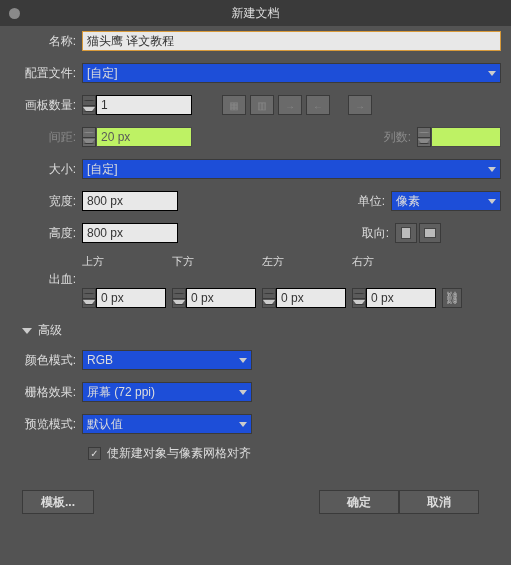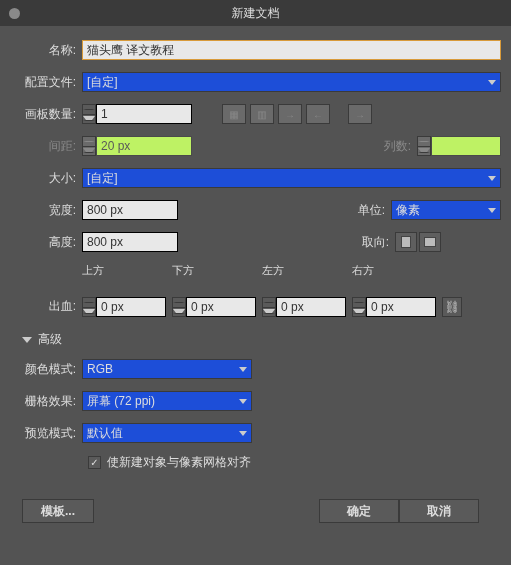--- a/index.html
+++ b/index.html
@@ -1,20 +1,20 @@
 <!DOCTYPE html>
 <html><head>
 <meta charset="utf-8">
 <style>
 * { box-sizing: border-box; margin: 0; padding: 0; font-family: "Microsoft YaHei", Arial, sans-serif; }
 body { background: #535353; width: 511px; height: 565px; overflow: hidden; }
 .titlebar { background: #3a3a3a; height: 26px; display: flex; align-items: center; position: relative; }
 .close-dot { width: 11px; height: 11px; border-radius: 50%; background: #8a8a8a; margin-left: 9px; }
 .title { color: #ddd; font-size: 12px; position: absolute; left: 50%; transform: translateX(-50%); }
-.content { padding: 13px 10px 10px 10px; }
+.content { padding: 4px 10px 10px 10px; }
 .row { display: flex; align-items: center; margin-bottom: 10px; min-height: 22px; }
 .label { width: 72px; text-align: right; color: #ddd; font-size: 12px; padding-right: 6px; }
 .label.dim { color: #8a8a8a; }
 .text-input { background: #e8e8e8; border: 1px solid #000; height: 20px; padding: 0 4px; font-size: 12px; color: #333; }
 .text-input.highlight { border: 1px solid #d89a3a; }
 .text-input.dim { background: #bef264; color: #5a5a5a; border: 1px solid #4a4a4a; }
 .select { background: #1d4ed8; border: 1px solid #3a3a3a; height: 20px; display: flex; align-items: center; justify-content: space-between; padding: 0 4px; color: #ddd; font-size: 12px; cursor: pointer; }
 .select .arrow { border-left: 4px solid transparent; border-right: 4px solid transparent; border-top: 5px solid #ccc; }
 .spinner { display: flex; flex-direction: column; width: 14px; height: 20px; border: 1px solid #3a3a3a; }
 .spinner div { flex: 1; background: #5a5a5a; display: flex; align-items: center; justify-content: center; cursor: pointer; }
@@ -137,21 +137,21 @@
     <div class="orient-btn">
         <div class="orient-icon"></div>
       </div>
     <div class="orient-btn">
         <div class="orient-icon land"></div>
       </div>
     <div style="width:58px"></div>
   </div>
 
   <div class="row" style="align-items:flex-end">
-    <div class="label" style="margin-bottom:2px">出血:</div>
+    <div class="label" style="margin-bottom:20px">出血:</div>
     <div class="bleed-group">
       <div class="bleed-label">上方</div>
       <div class="bleed-input-row">
         <div class="spinner">
             <div>
               <div class="up"></div>
             </div>
             <div>
               <div class="down"></div>
             </div>

